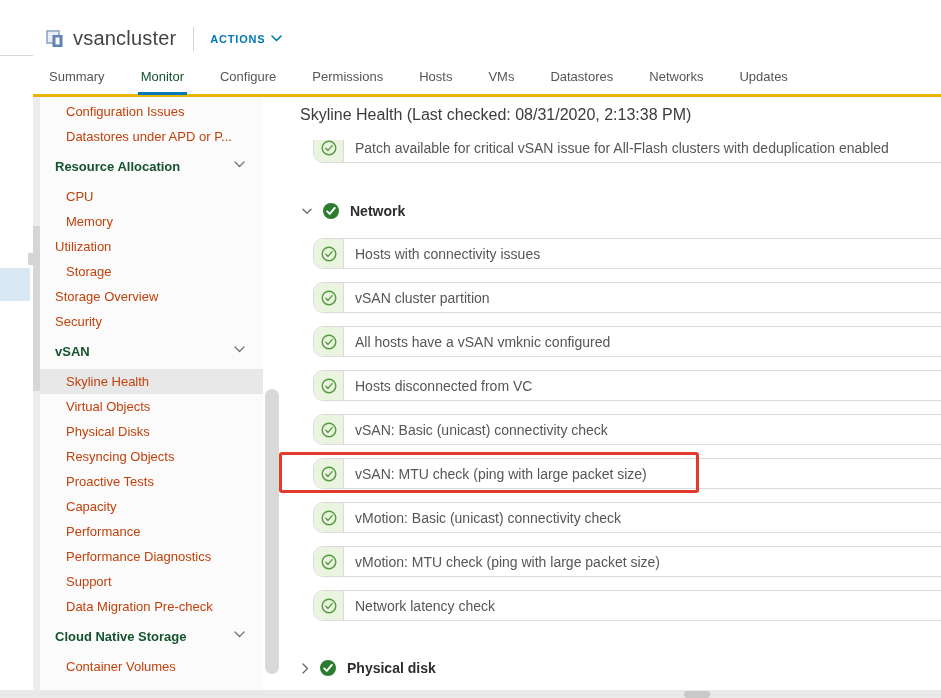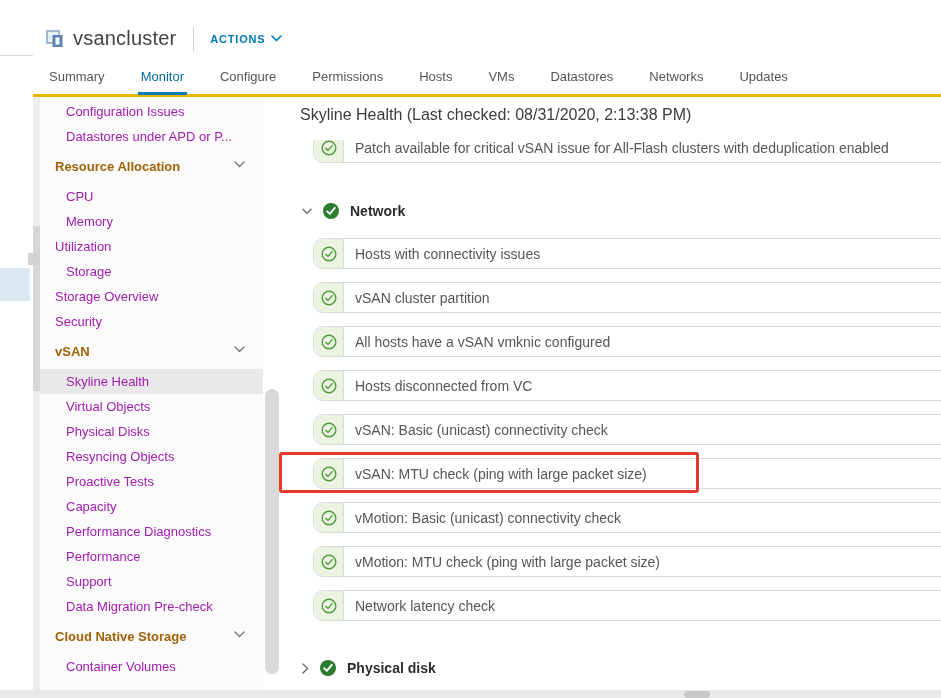--- a/index.html
+++ b/index.html
@@ -21,28 +21,28 @@
   .header { position:absolute; left:33px; top:0; width:908px; height:45px; background:#fff; display:flex; align-items:center; }
   .cluster-icon { margin-left:13px; width:18px; height:18px; flex:0 0 auto; }
   .obj-title { margin-left:9px; font-size:20px; color:#434343; letter-spacing:.2px; }
   .hdr-divider { width:1px; height:24px; background:#d2d2d2; margin:0 16px 0 17px; }
   .actions { display:flex; align-items:center; gap:6px; color:#0079b8; font-size:11px; font-weight:bold; letter-spacing:.8px; cursor:pointer; }
 
   
   .tabs { position:absolute; left:33px; top:45px; width:908px; height:36px; background:#fff;
           border-bottom:3px solid #eab308; display:flex; align-items:stretch; padding-left:13px; gap:30px; }
   .tab { display:flex; align-items:center; padding:0 3px; font-size:13px; color:#565656; cursor:pointer; border-bottom:3px solid transparent; margin-bottom:-1px; }
-  .tab.active { color:#0369a1; border-bottom-color:#0079b8; }
+  .tab.active { color:#14532d; border-bottom-color:#0079b8; }
 
   
   .sidebar { position:absolute; left:40px; top:81px; width:223px; height:593px; background:#fbfbfb; padding-top:2px; overflow:hidden; }
-  .nav-item { position:relative; height:25px; line-height:25px; padding-left:15px; color:#a21caf; font-size:13px; cursor:pointer;
+  .nav-item { position:relative; height:25px; line-height:25px; padding-left:15px; color:#c2410c; font-size:13px; cursor:pointer;
               white-space:nowrap; overflow:hidden; text-overflow:ellipsis; }
   .nav-item.child { padding-left:26px; }
-  .nav-item.group { font-weight:bold; color:#a16207; margin-top:5px; }
+  .nav-item.group { font-weight:bold; color:#14532d; margin-top:5px; }
   .nav-item.after-group { margin-top:5px; }
   .nav-item.selected { background:#e8e8e8; }
   .nav-chev { position:absolute; right:18px; top:7px; }
   .side-scroll-thumb { position:absolute; left:265px; top:373px; width:14px; height:285px; background:#d9d9d9; border-radius:7px; }
 
   
   .content { position:absolute; left:288px; top:81px; width:658px; height:593px; background:#fff; }
   .content-title { position:absolute; left:12px; top:9px; font-size:16px; color:#3c3c3c; }
   .cliprow-wrap { position:absolute; left:25px; top:43px; width:640px; height:23px; overflow:hidden; }
   .cliprow-wrap .check-row { position:absolute; left:0; top:-8px; }
@@ -134,22 +134,22 @@
           <svg width="11" height="7" viewBox="0 0 11 7">
             <polyline points="1,1 5.5,5.5 10,1" fill="none" stroke="#767676" stroke-width="1.4" stroke-linecap="round" stroke-linejoin="round"></polyline>
           </svg>
         </span></div>
     <div class="nav-item child after-group selected">Skyline Health</div>
     <div class="nav-item child">Virtual Objects</div>
     <div class="nav-item child">Physical Disks</div>
     <div class="nav-item child">Resyncing Objects</div>
     <div class="nav-item child">Proactive Tests</div>
     <div class="nav-item child">Capacity</div>
+    <div class="nav-item child">Performance</div>
     <div class="nav-item child">Performance Diagnostics</div>
-    <div class="nav-item child">Performance</div>
     <div class="nav-item child">Support</div>
     <div class="nav-item child">Data Migration Pre-check</div>
     <div class="nav-item group"><span>Cloud Native Storage</span><span class="nav-chev">
           <svg width="11" height="7" viewBox="0 0 11 7">
             <polyline points="1,1 5.5,5.5 10,1" fill="none" stroke="#767676" stroke-width="1.4" stroke-linecap="round" stroke-linejoin="round"></polyline>
           </svg>
         </span></div>
     <div class="nav-item child after-group">Container Volumes</div>
   </div>
   <div class="side-scroll-thumb"></div>

